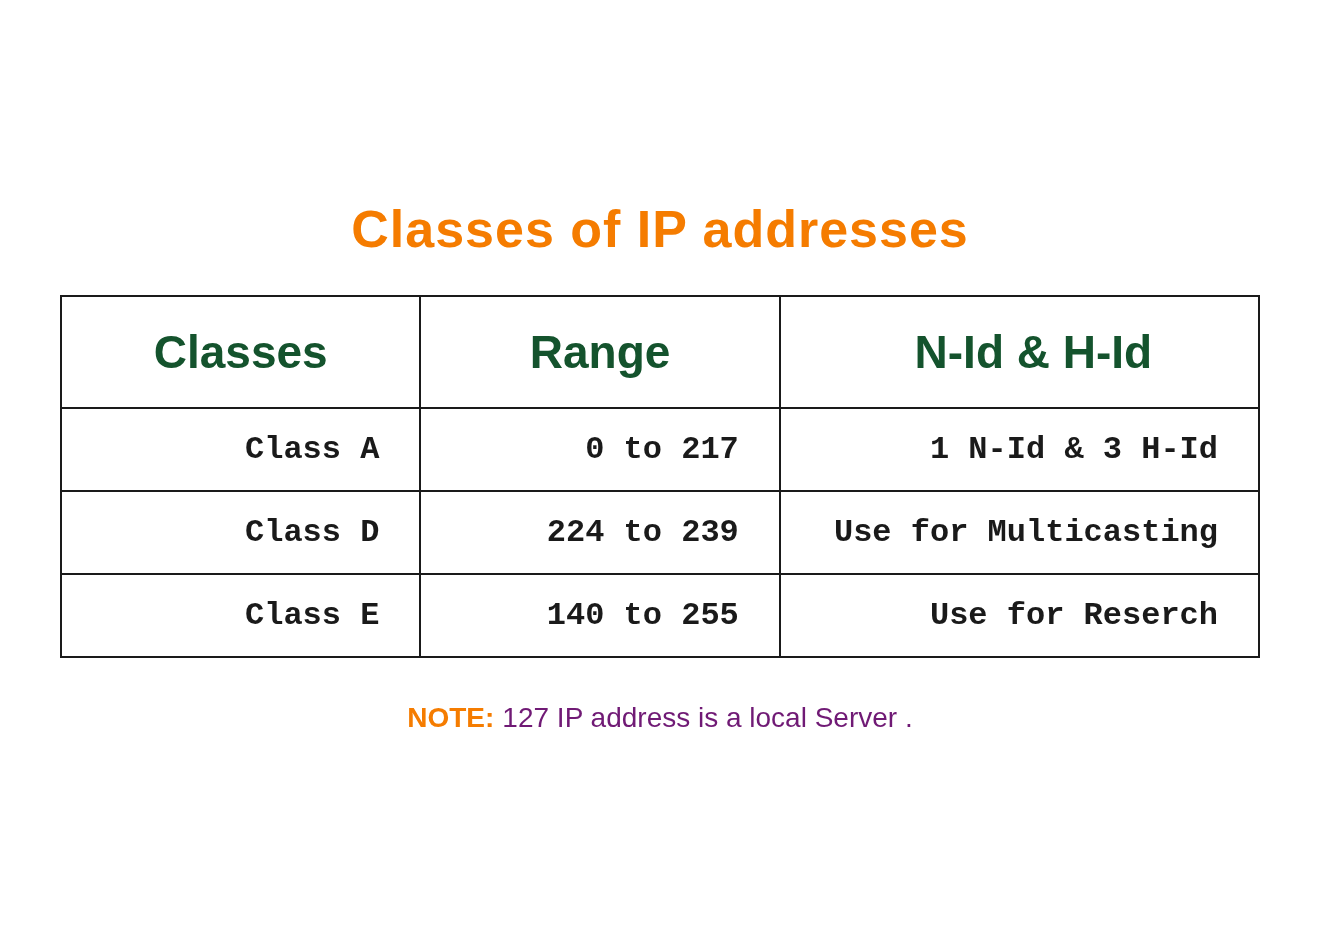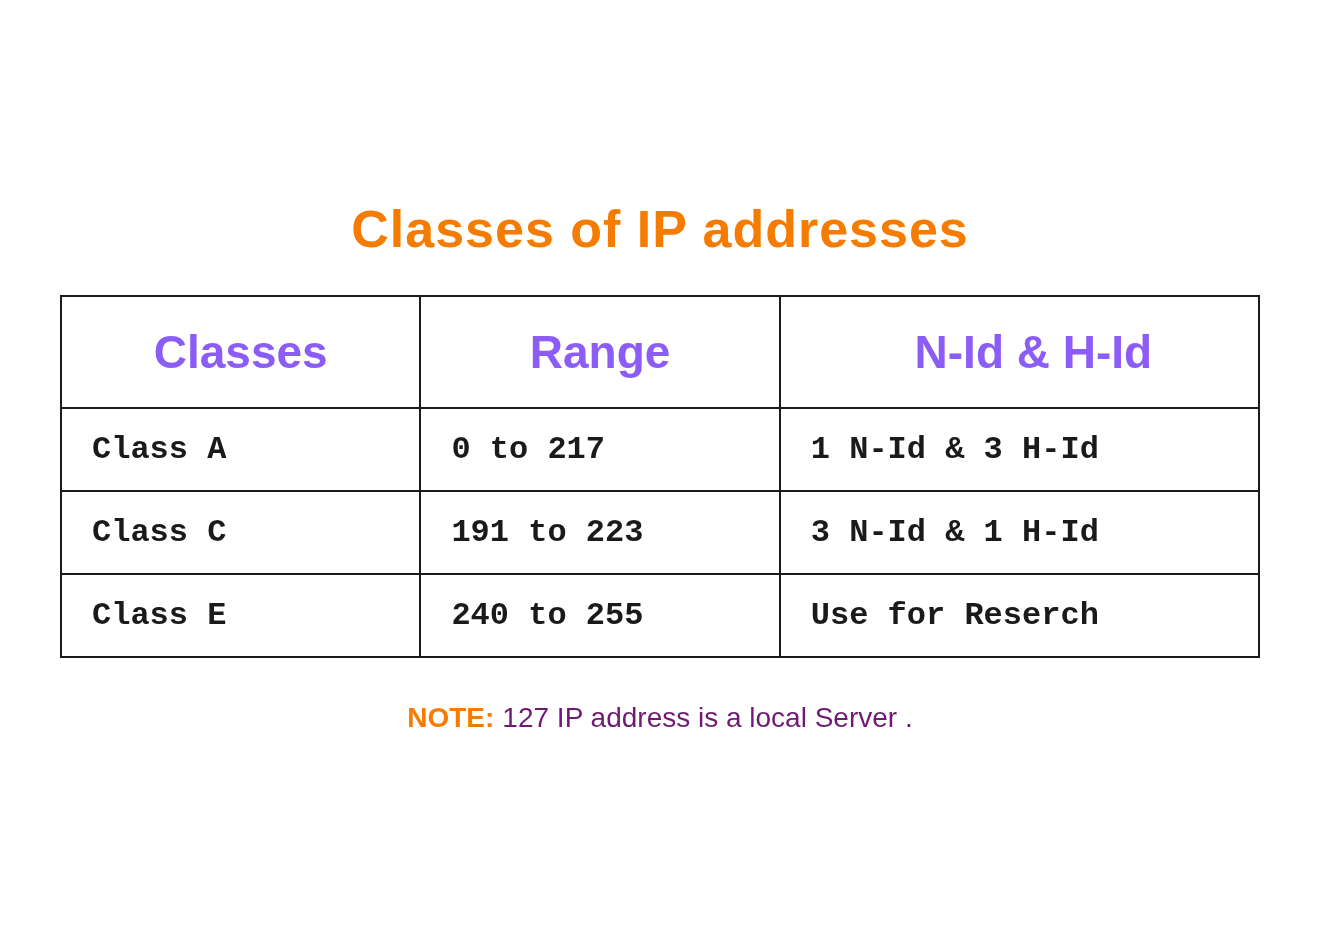--- a/index.html
+++ b/index.html
@@ -47,27 +47,27 @@
       border-collapse: collapse;
     }
 
     thead tr th {
       border: 2.5px solid #1a1a1a;
       padding: 28px 20px;
       text-align: center;
       font-family: Arial, Helvetica, sans-serif;
       font-size: 46px;
       font-weight: bold;
-      color: #8b5cf6;
+      color: #14532d;
     }
 
     tbody tr td {
       border: 2.5px solid #1a1a1a;
-      padding: 22px 30px;
-      text-align: left;
+      padding: 22px 40px;
+      text-align: right;
       font-size: 32px;
       font-weight: bold;
       color: #1a1a1a;
       font-family: 'Courier New', Courier, monospace;
     }
 
     .col-class {
       width: 30%;
     }
 
@@ -116,27 +116,27 @@
         <th class="col-nid">N-Id &amp; H-Id</th>
       </tr>
     </thead>
     <tbody id="table-body">
     <tr>
           <td>Class A</td>
           <td>0 to 217</td>
           <td>1 N-Id &amp; 3 H-Id</td>
         </tr>
         <tr>
-          <td>Class C</td>
-          <td>191 to 223</td>
-          <td>3 N-Id &amp; 1 H-Id</td>
+          <td>Class D</td>
+          <td>224 to 239</td>
+          <td>Use for Multicasting</td>
         </tr>
         <tr>
           <td>Class E</td>
-          <td>240 to 255</td>
+          <td>140 to 255</td>
           <td>Use for Reserch</td>
         </tr>
       </tbody>
   </table>
 
   <div class="note-row">
     <span class="note-bold">NOTE:</span>
     <span class="note-text">127 IP address is a local Server .</span>
   </div>
 

